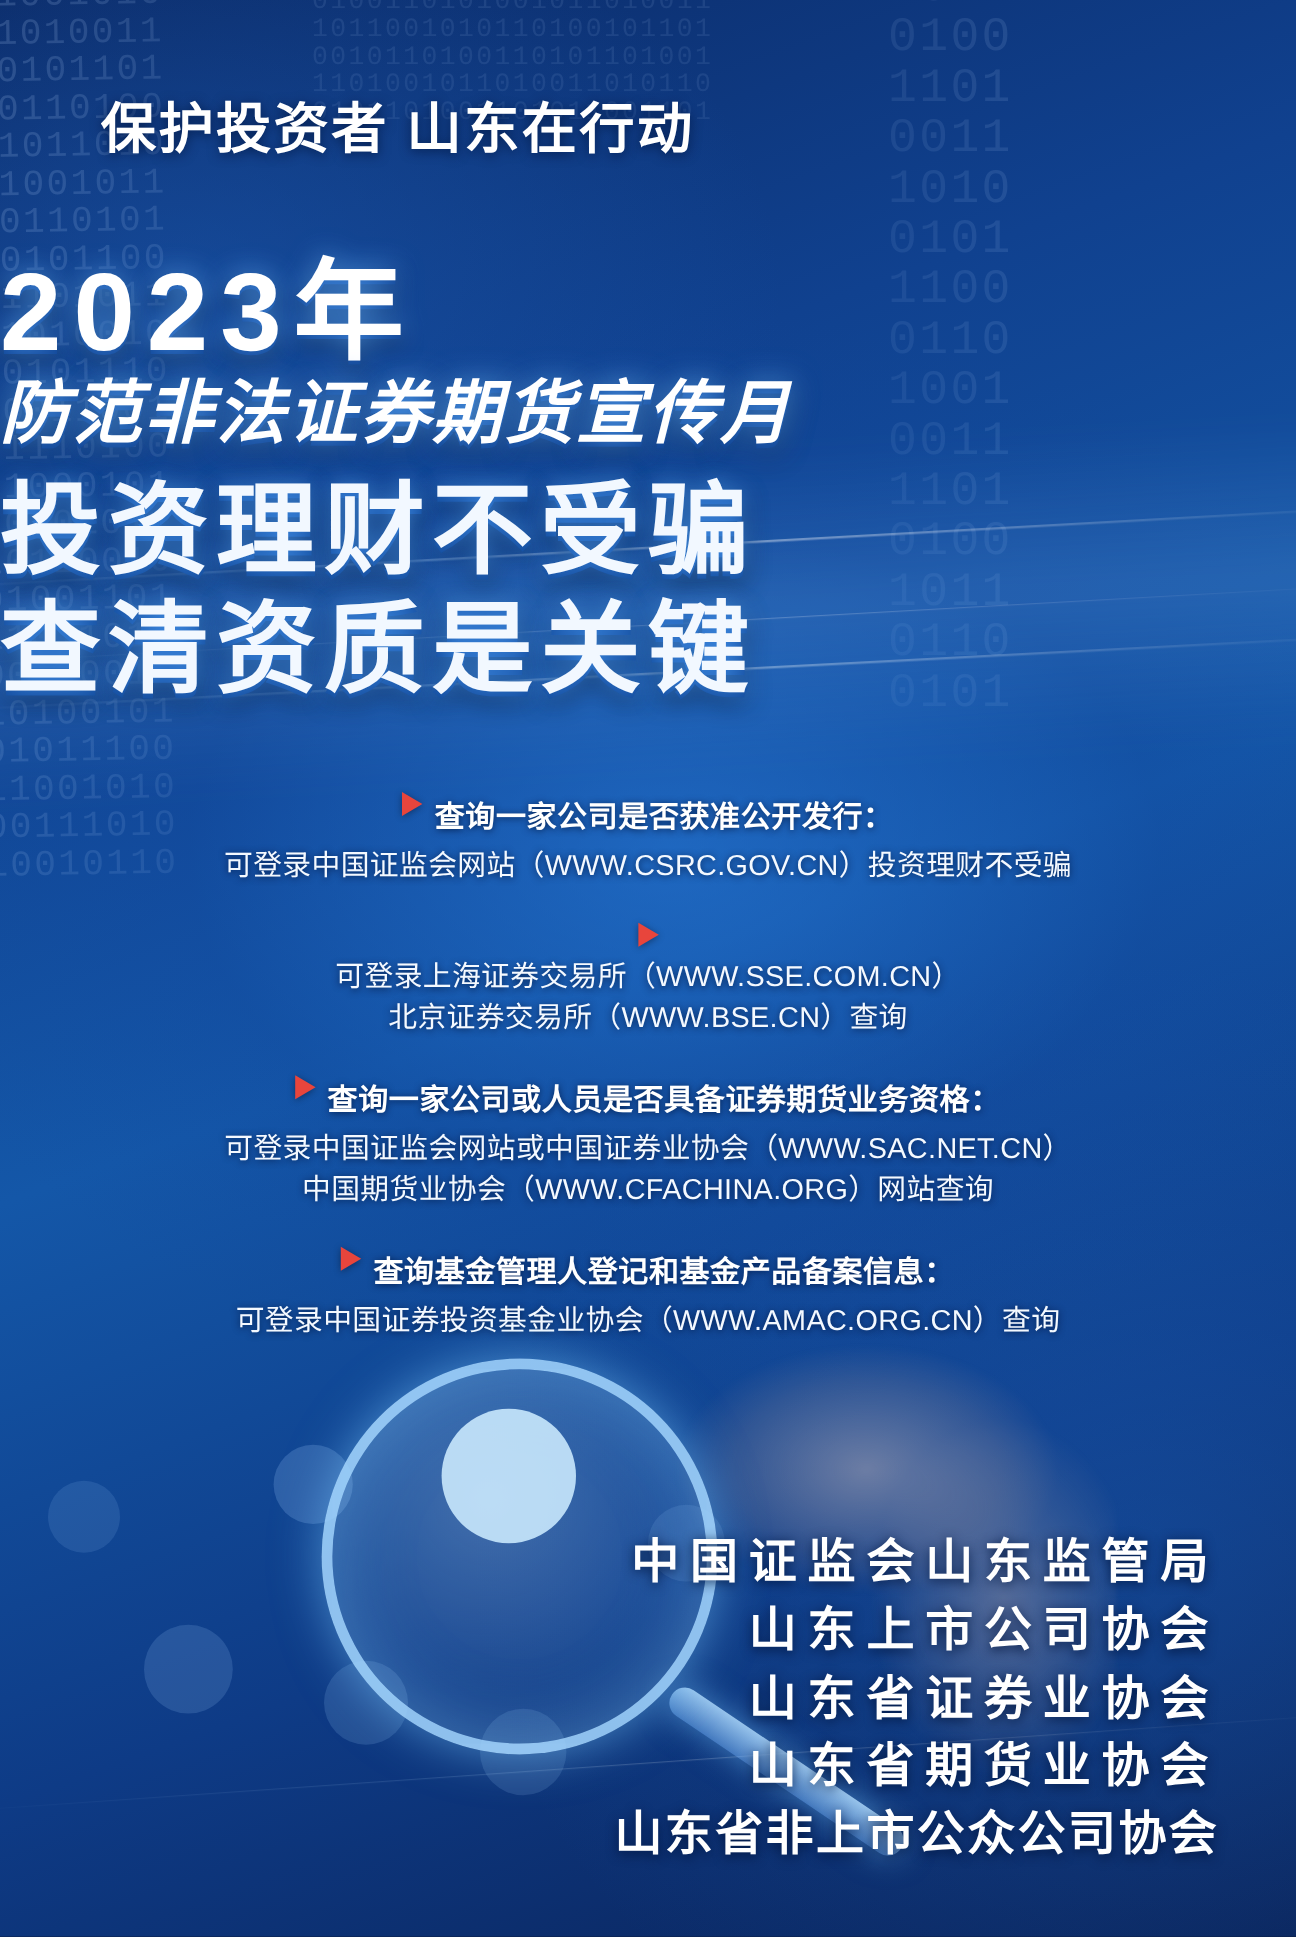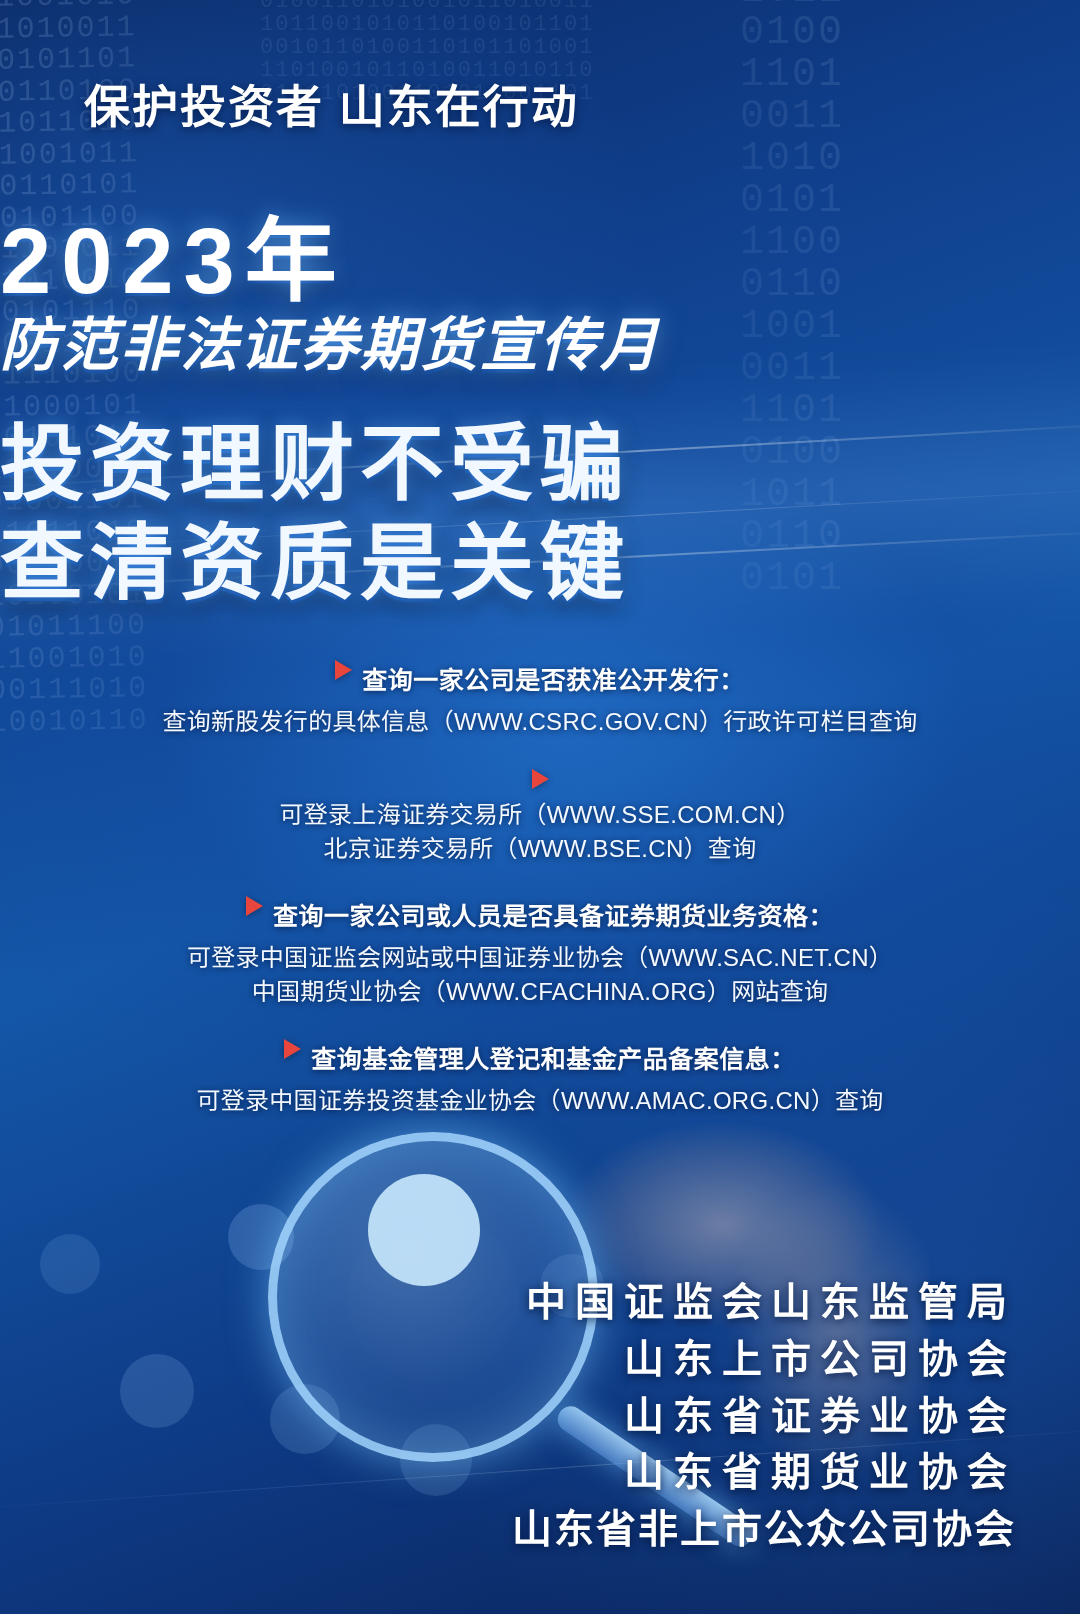--- a/index.html
+++ b/index.html
@@ -112,21 +112,21 @@
     letter-spacing: 2px;
     line-height: 1.1;
     color: #ffffff;
     text-shadow:
       0 0 24px rgba(95,175,255,0.9),
       0 4px 0 #0d3f8f,
       0 8px 22px rgba(0,15,45,0.85);
     font-style: italic;
   }
   .sub {
-    margin-top: 38px;
+    margin-top: 16px;
     font-size: 84px;
     font-weight: bold;
     letter-spacing: 6px;
     line-height: 1.18;
     color: #f2f8ff;
     text-shadow:
       0 0 18px rgba(70,150,240,0.85),
       0 4px 0 #134a9b,
       0 7px 20px rgba(0,15,45,0.85);
   }
@@ -322,21 +322,21 @@
     <div class="sub" style="margin-top:0">查清资质是关键</div>
   </div>
 
   <div class="info">
 
     <div class="info-group">
       <div class="info-q">
         <span class="tri"></span>
         <span>查询一家公司是否获准公开发行：</span>
       </div>
-      <div class="info-a">查询新股发行的具体信息（WWW.CSRC.GOV.CN）行政许可栏目查询</div>
+      <div class="info-a">可登录中国证监会网站（WWW.CSRC.GOV.CN）投资理财不受骗</div>
     </div>
 
     <div class="info-group">
       <div class="info-q">
         <span class="tri"></span>
       </div>
       <div class="info-a">可登录上海证券交易所（WWW.SSE.COM.CN）</div>
       <div class="info-a">北京证券交易所（WWW.BSE.CN）查询</div>
     </div>
 

